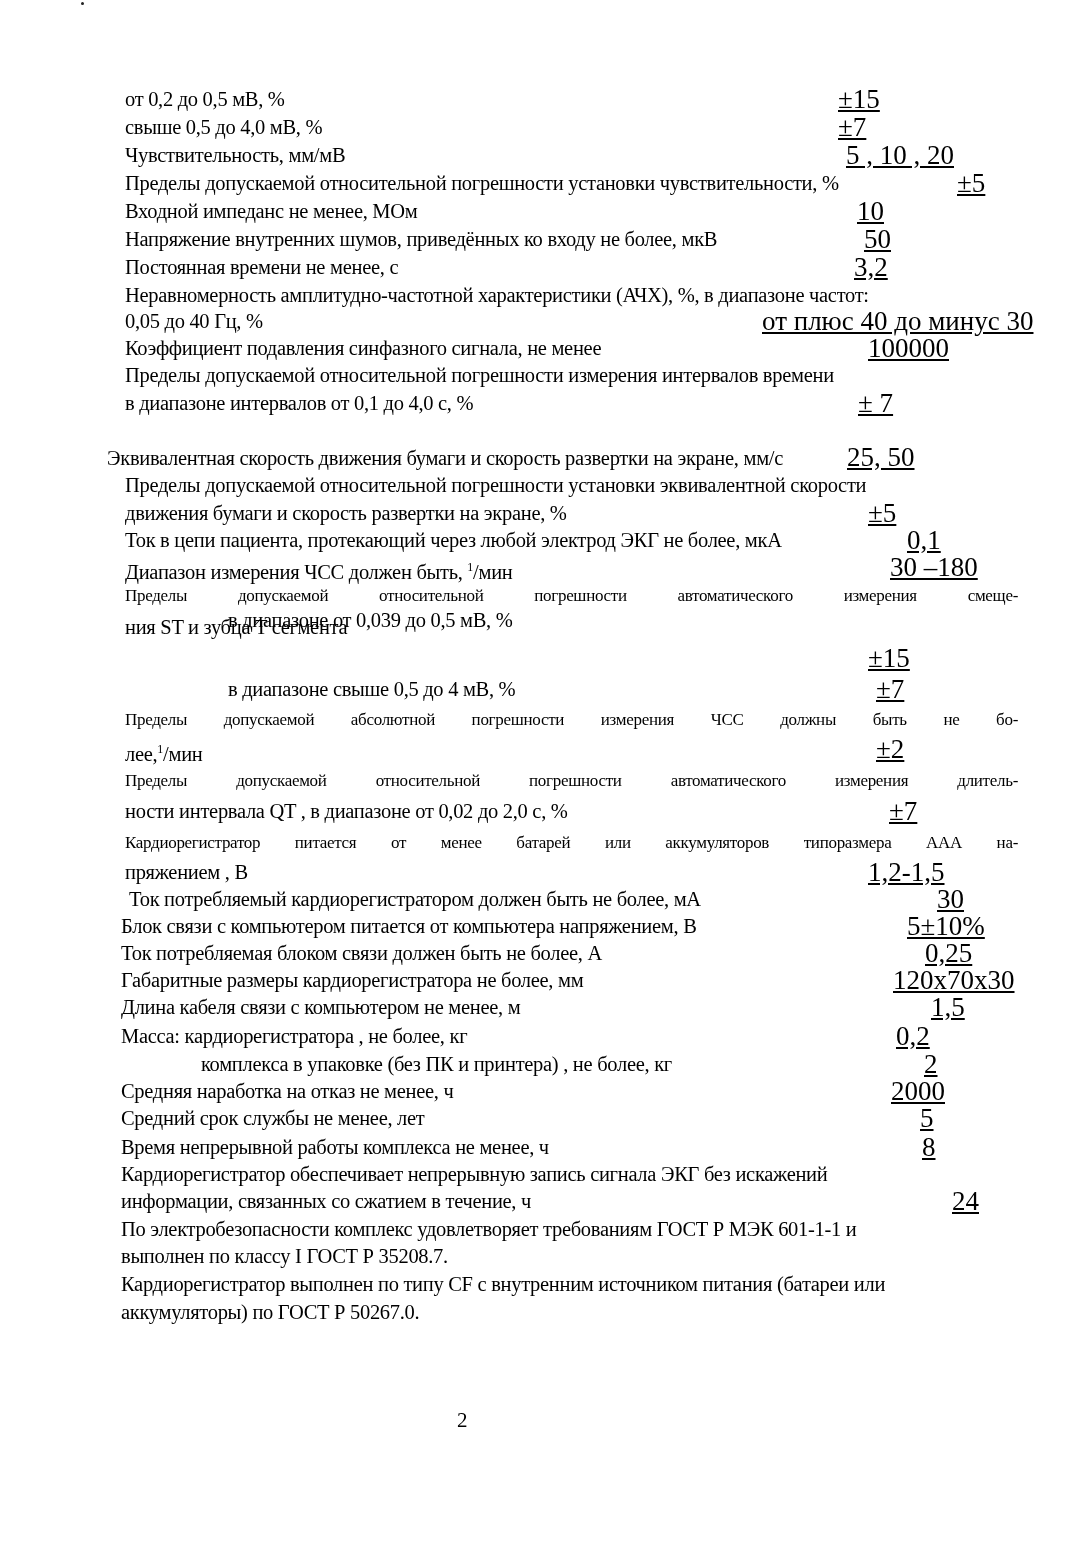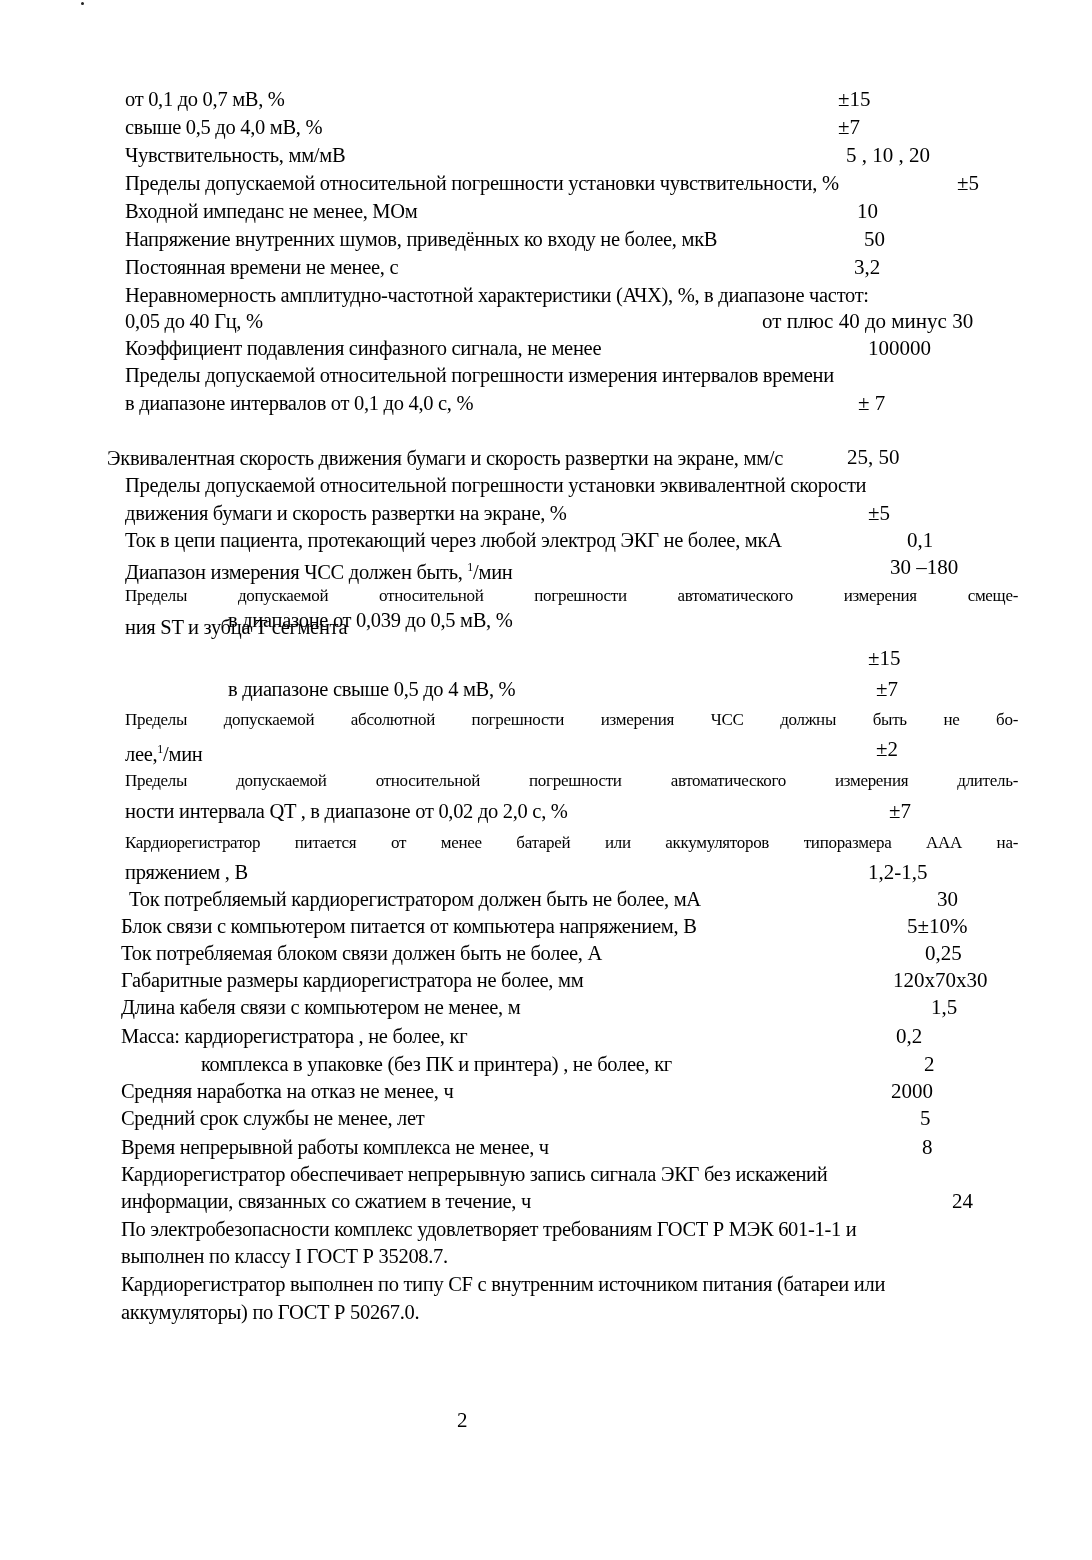--- a/index.html
+++ b/index.html
@@ -1,30 +1,30 @@
 <!DOCTYPE html>
 <html><head>
 <meta charset="utf-8">
 <style>
   html, body { margin: 0; padding: 0; background: #ffffff; }
   body { width: 1092px; height: 1560px; position: relative; overflow: hidden;
          font-family: "Liberation Serif", serif; color: #000; }
   .line { position: absolute; font-size: 20.5px; white-space: nowrap; line-height: 24px; letter-spacing: -0.3px; }
-  .val { position: absolute; font-size: 21px; white-space: nowrap; line-height: 24px; }
+  .val { position: absolute; font-size: 27px; white-space: nowrap; line-height: 24px; text-decoration: underline; }
   .just { position: absolute; font-size: 17px; line-height: 24px; text-align: justify; text-align-last: justify; letter-spacing: -0.3px; }
   .speck { position: absolute; width: 3px; height: 3px; background: #222; border-radius: 50%; }
   .pagenum { position: absolute; font-size: 21px; }
 </style>
 </head>
 <body>
 
 <div>
   <div class="speck" style="left:81px;top:2px;"></div>
 
-  <div class="line" style="left:125px;top:87px;">от 0,1 до 0,7 мВ, %</div>
+  <div class="line" style="left:125px;top:87px;">от 0,2 до 0,5 мВ, %</div>
   <div class="val" style="left:838px;top:87px;">±15</div>
 
   <div class="line" style="left:125px;top:115px;">свыше 0,5 до 4,0 мВ, %</div>
   <div class="val" style="left:838px;top:115px;">±7</div>
 
   <div class="line" style="left:125px;top:143px;">Чувствительность, мм/мВ</div>
   <div class="val" style="left:846px;top:143px;">5 , 10 , 20</div>
 
   <div class="line" style="left:125px;top:171px;">Пределы допускаемой относительной погрешности установки чувствительности, %</div>
   <div class="val" style="left:957px;top:171px;">±5</div>

